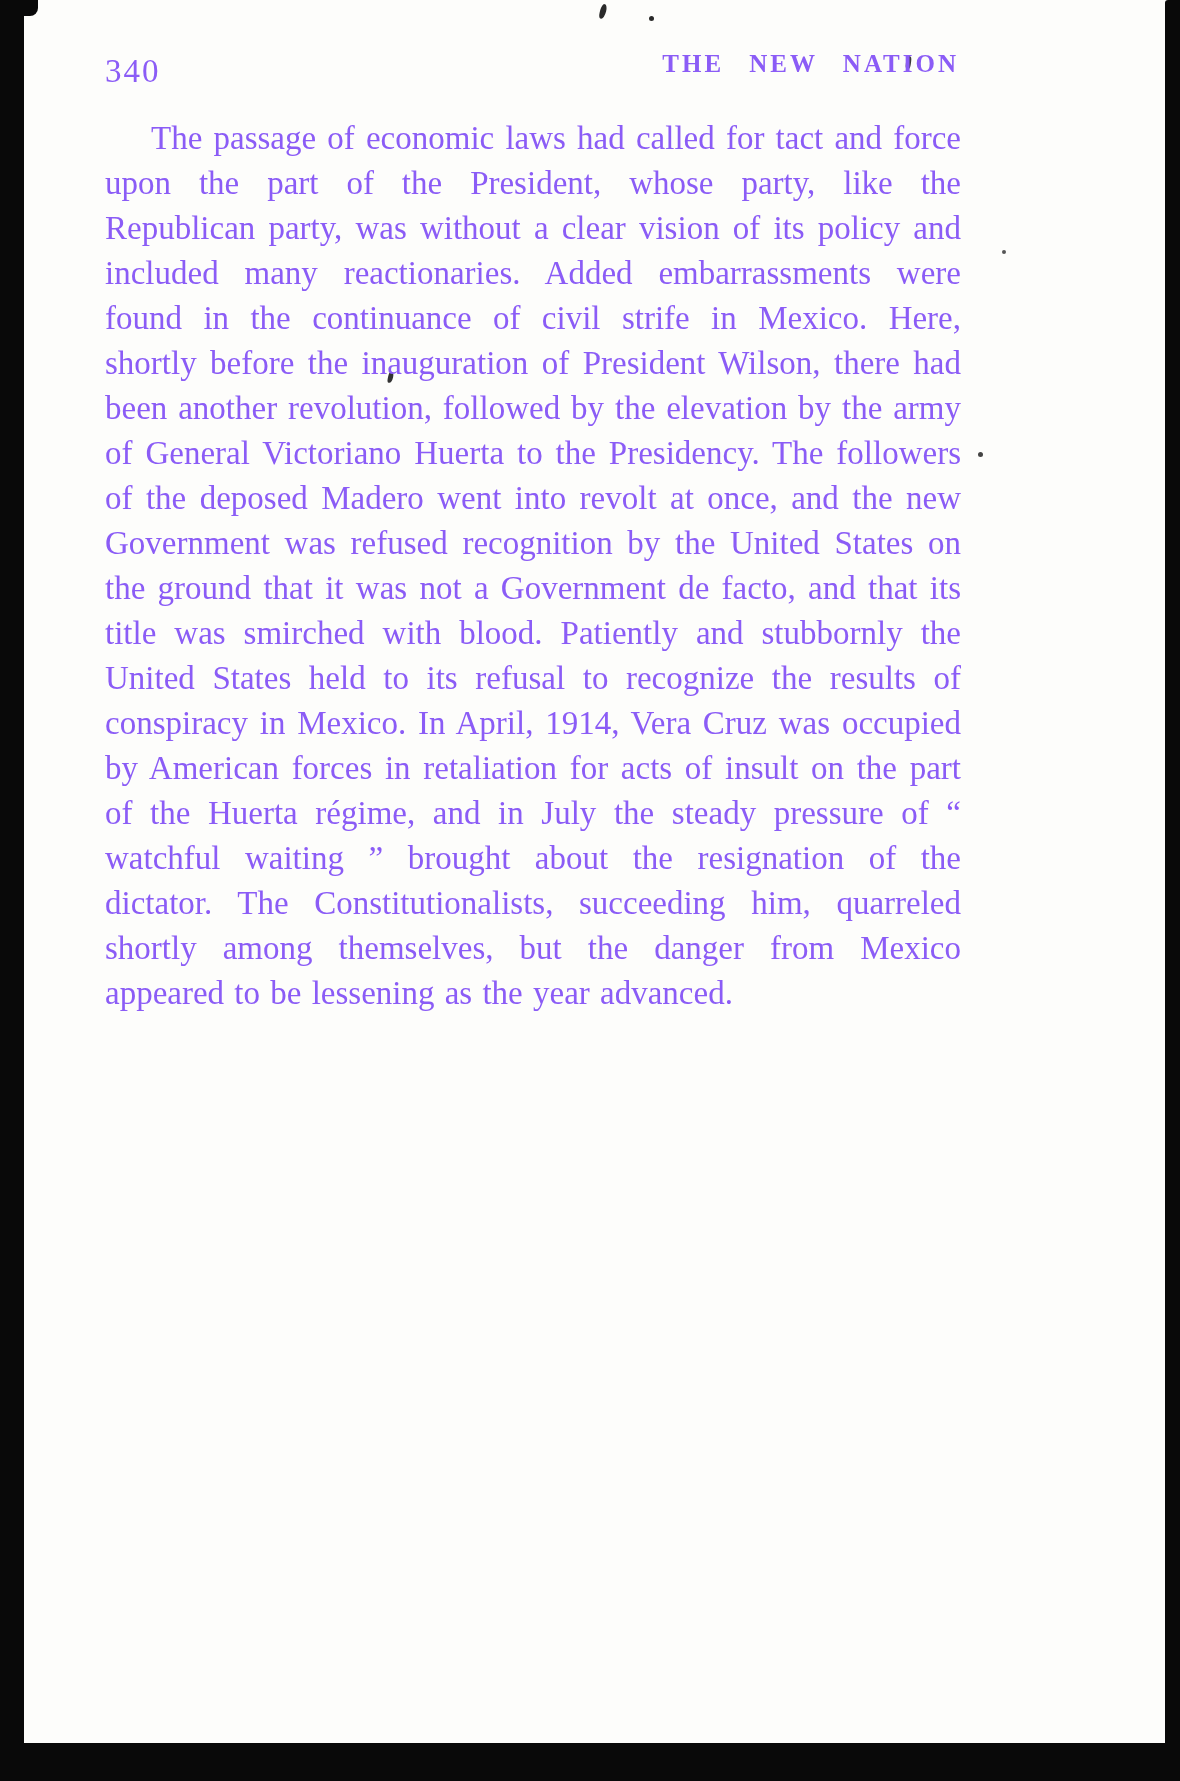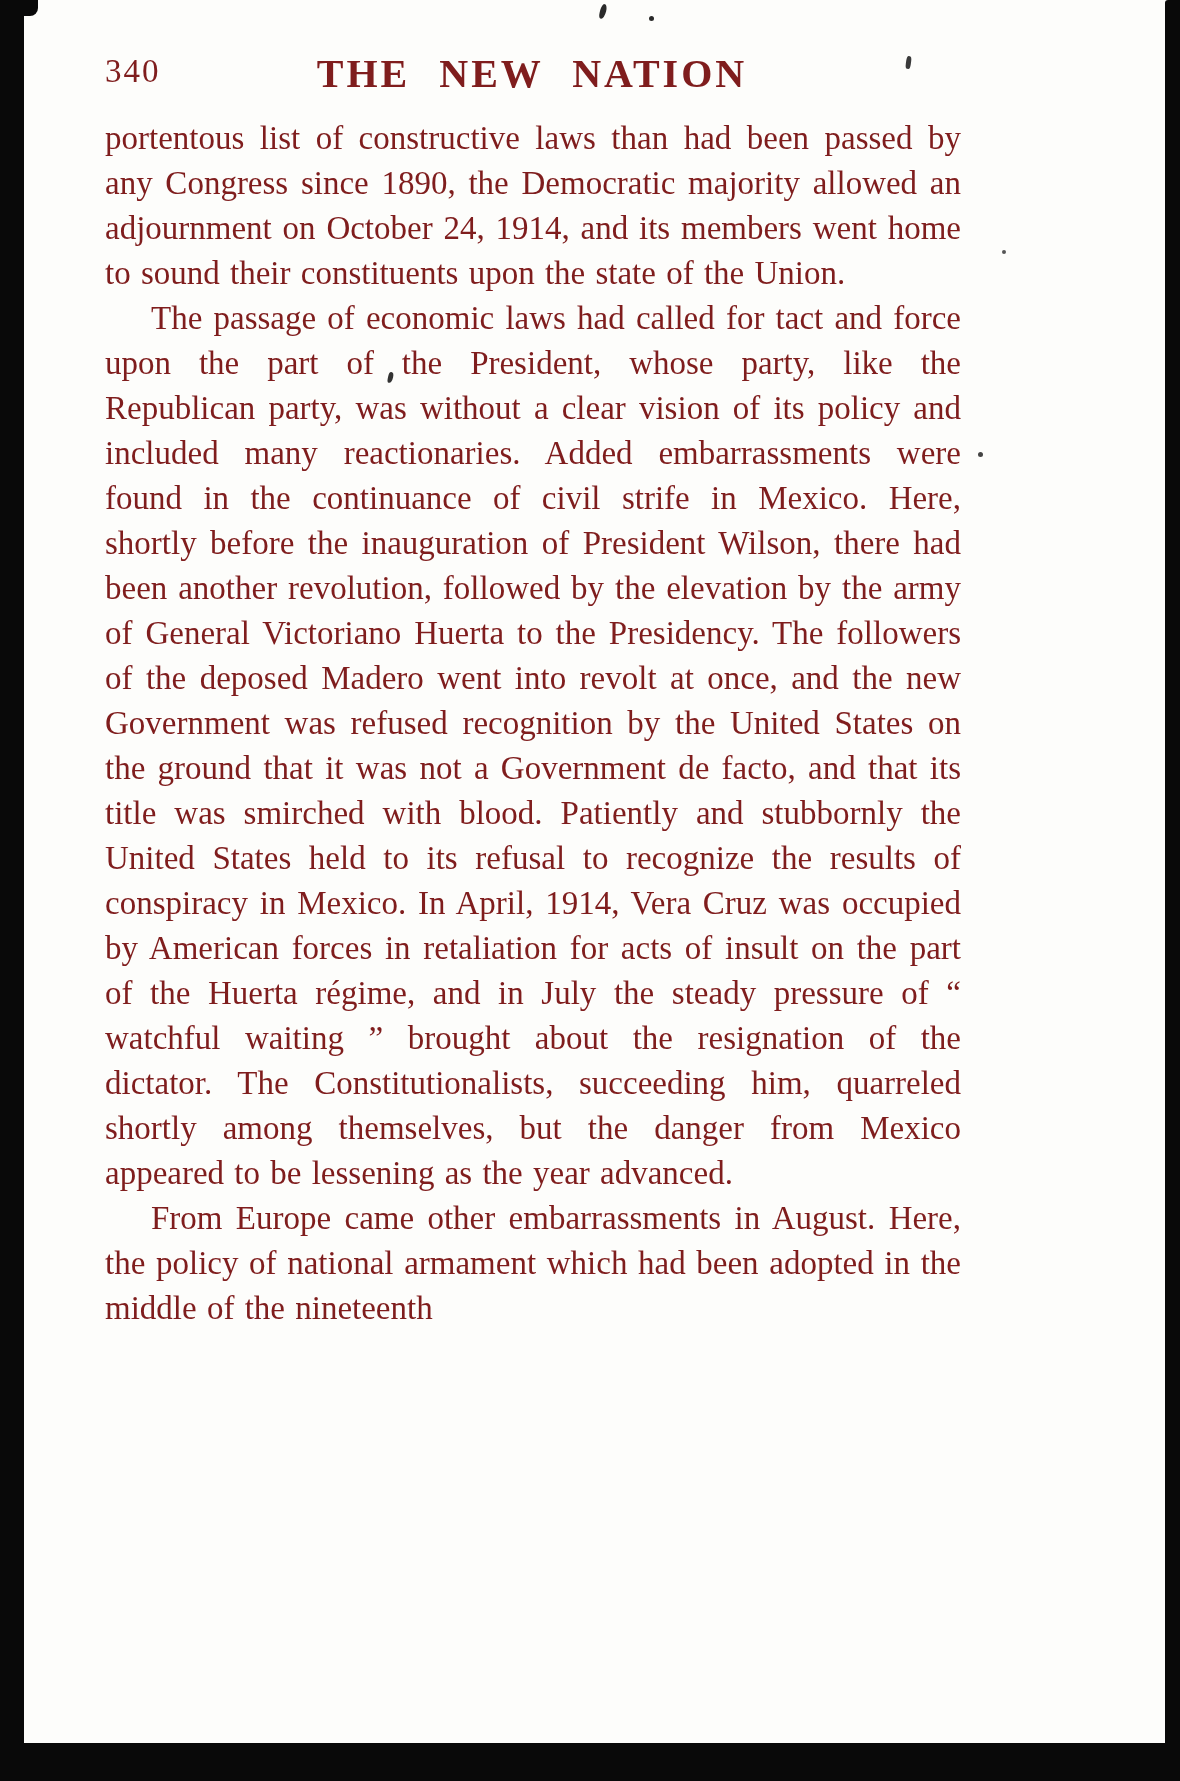--- a/index.html
+++ b/index.html
@@ -6,21 +6,21 @@
   html, body { width: 1180px; height: 1781px; }
   body { background: #ffffff; }
 
   .page {
     position: relative;
     width: 1180px;
     height: 1781px;
     background: #fdfdfb;
     overflow: hidden;
     font-family: "Liberation Serif", serif;
-    color: #7f1d1d;
+    color: #8b5cf6;
   }
 
   
   .edge-left {
     position: absolute; left: 0; top: 0;
     width: 24px; height: 100%;
     background: #090909;
     border-radius: 0 4px 4px 0;
   }
   .edge-right {
@@ -58,22 +58,22 @@
     top: 50px; left: 105px;
     width: 854px; height: 44px;
   }
   .page-number {
     position: absolute; left: 0; top: 3px;
     font-size: 33px;
     letter-spacing: 2px;
   }
   .running-head {
     position: absolute; left: 0; right: 0; top: 0;
-    text-align: center;
-    font-size: 40px;
+    text-align: right;
+    font-size: 25px;
     font-weight: bold;
     letter-spacing: 3px;
     word-spacing: 16px;
   }
 
   
   .page-body {
     position: absolute;
     top: 116px; left: 105px;
     width: 856px;
@@ -101,18 +101,16 @@
   <div class="speck dot-margin-1"></div>
   <div class="speck dot-margin-2"></div>
   <div class="speck comma-inline"></div>
 
   <header class="page-header">
     <span class="page-number">340</span>
     <span class="running-head">THE NEW NATION</span>
   </header>
 
   <main class="page-body">
-      <p class="para"><span class="seg">portentous list of constructive laws than had been passed by any Congress since 1890, the Democratic majority allowed an adjournment on October 24, 1914, and its members went home to sound their constituents upon the state of the Union.</span></p>
       <p class="para indent"><span class="seg">The passage of economic laws had called for tact and force upon the part of the President, whose party, like the Republican party, was without a clear vision of its policy and included many reactionaries. Added embarrassments were found in the continuance of civil strife in Mexico. Here, shortly before the inauguration of President Wilson, there had been another revolution, followed by the elevation by the army of General Victoriano Huerta to the Presidency. The followers of the deposed Madero went into revolt at once, and the new Government was refused recognition by the United States on the ground that it was not a Government </span><span class="seg italic">de facto</span><span class="seg">, and that its title was smirched with blood.  Patiently and stubbornly the United States held to its refusal to recognize the results of conspiracy in Mexico. In April, 1914, Vera Cruz was occupied by American forces in retaliation for acts of insult on the part of the Huerta régime, and in July the steady pressure of “ watchful waiting ” brought about the resignation of the dictator. The Constitutionalists, succeeding him, quarreled shortly among themselves, but the danger from Mexico appeared to be lessening as the year advanced.</span></p>
-      <p class="para indent"><span class="seg">From Europe came other embarrassments in August. Here, the policy of national armament which had been adopted in the middle of the nineteenth</span></p>
     </main>
 
 </div>
 
 </body></html>

